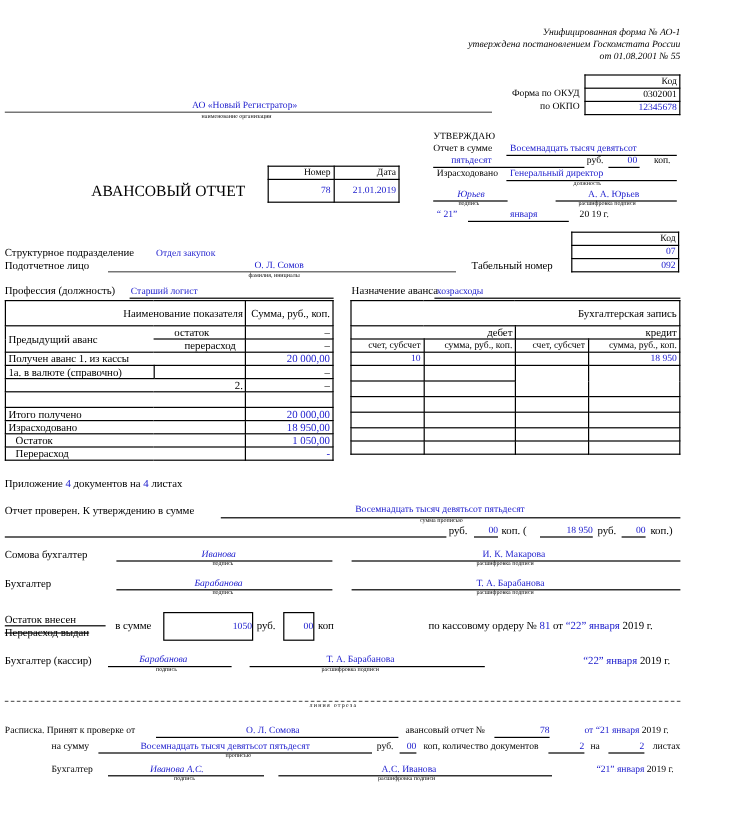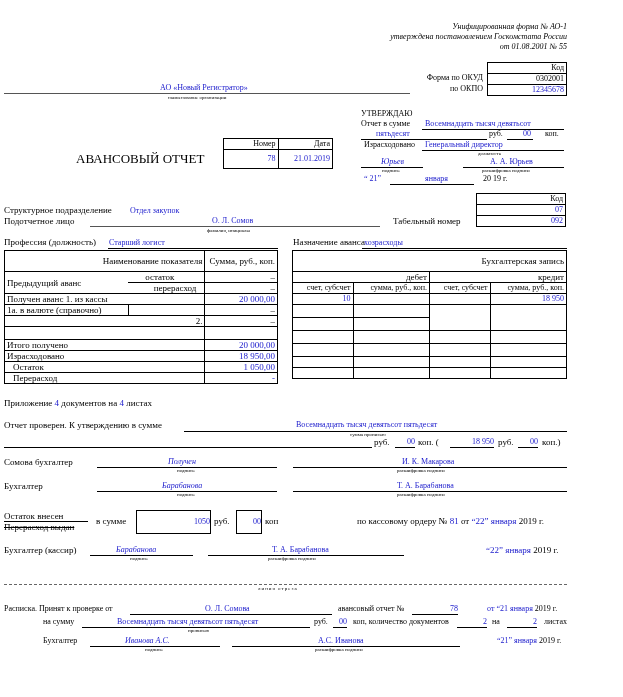--- a/index.html
+++ b/index.html
@@ -240,21 +240,21 @@
 <div class="hline" style="left:395px;top:447px;width:20px;"></div>
 <div class="abs md" style="left:418px;top:437px;">коп. (</div>
 <div class="abs sm blue c" style="left:450px;top:437px;width:44px;">18 950</div>
 <div class="hline" style="left:450px;top:447px;width:44px;"></div>
 <div class="abs md" style="left:498px;top:437px;">руб.</div>
 <div class="abs sm blue c" style="left:518px;top:437px;width:20px;">00</div>
 <div class="hline" style="left:518px;top:447px;width:20px;"></div>
 <div class="abs md" style="left:542px;top:437px;">коп.)</div>
 
 <div class="abs md" style="left:4px;top:457px;">Сомова бухгалтер</div>
-<div class="abs sm blue it" style="left:168px;top:457px;">Получен</div>
+<div class="abs sm blue it" style="left:168px;top:457px;">Иванова</div>
 <div class="hline" style="left:97px;top:467px;width:180px;"></div>
 <div class="abs tiny" style="left:177px;top:468px;">подпись</div>
 <div class="abs sm blue" style="left:402px;top:457px;">И. К. Макарова</div>
 <div class="hline" style="left:293px;top:467px;width:274px;"></div>
 <div class="abs tiny" style="left:397px;top:468px;">расшифровка подписи</div>
 
 <div class="abs md" style="left:4px;top:481px;">Бухгалтер</div>
 <div class="abs sm blue it" style="left:162px;top:481px;">Барабанова</div>
 <div class="hline" style="left:97px;top:491px;width:180px;"></div>
 <div class="abs tiny" style="left:177px;top:492px;">подпись</div>

